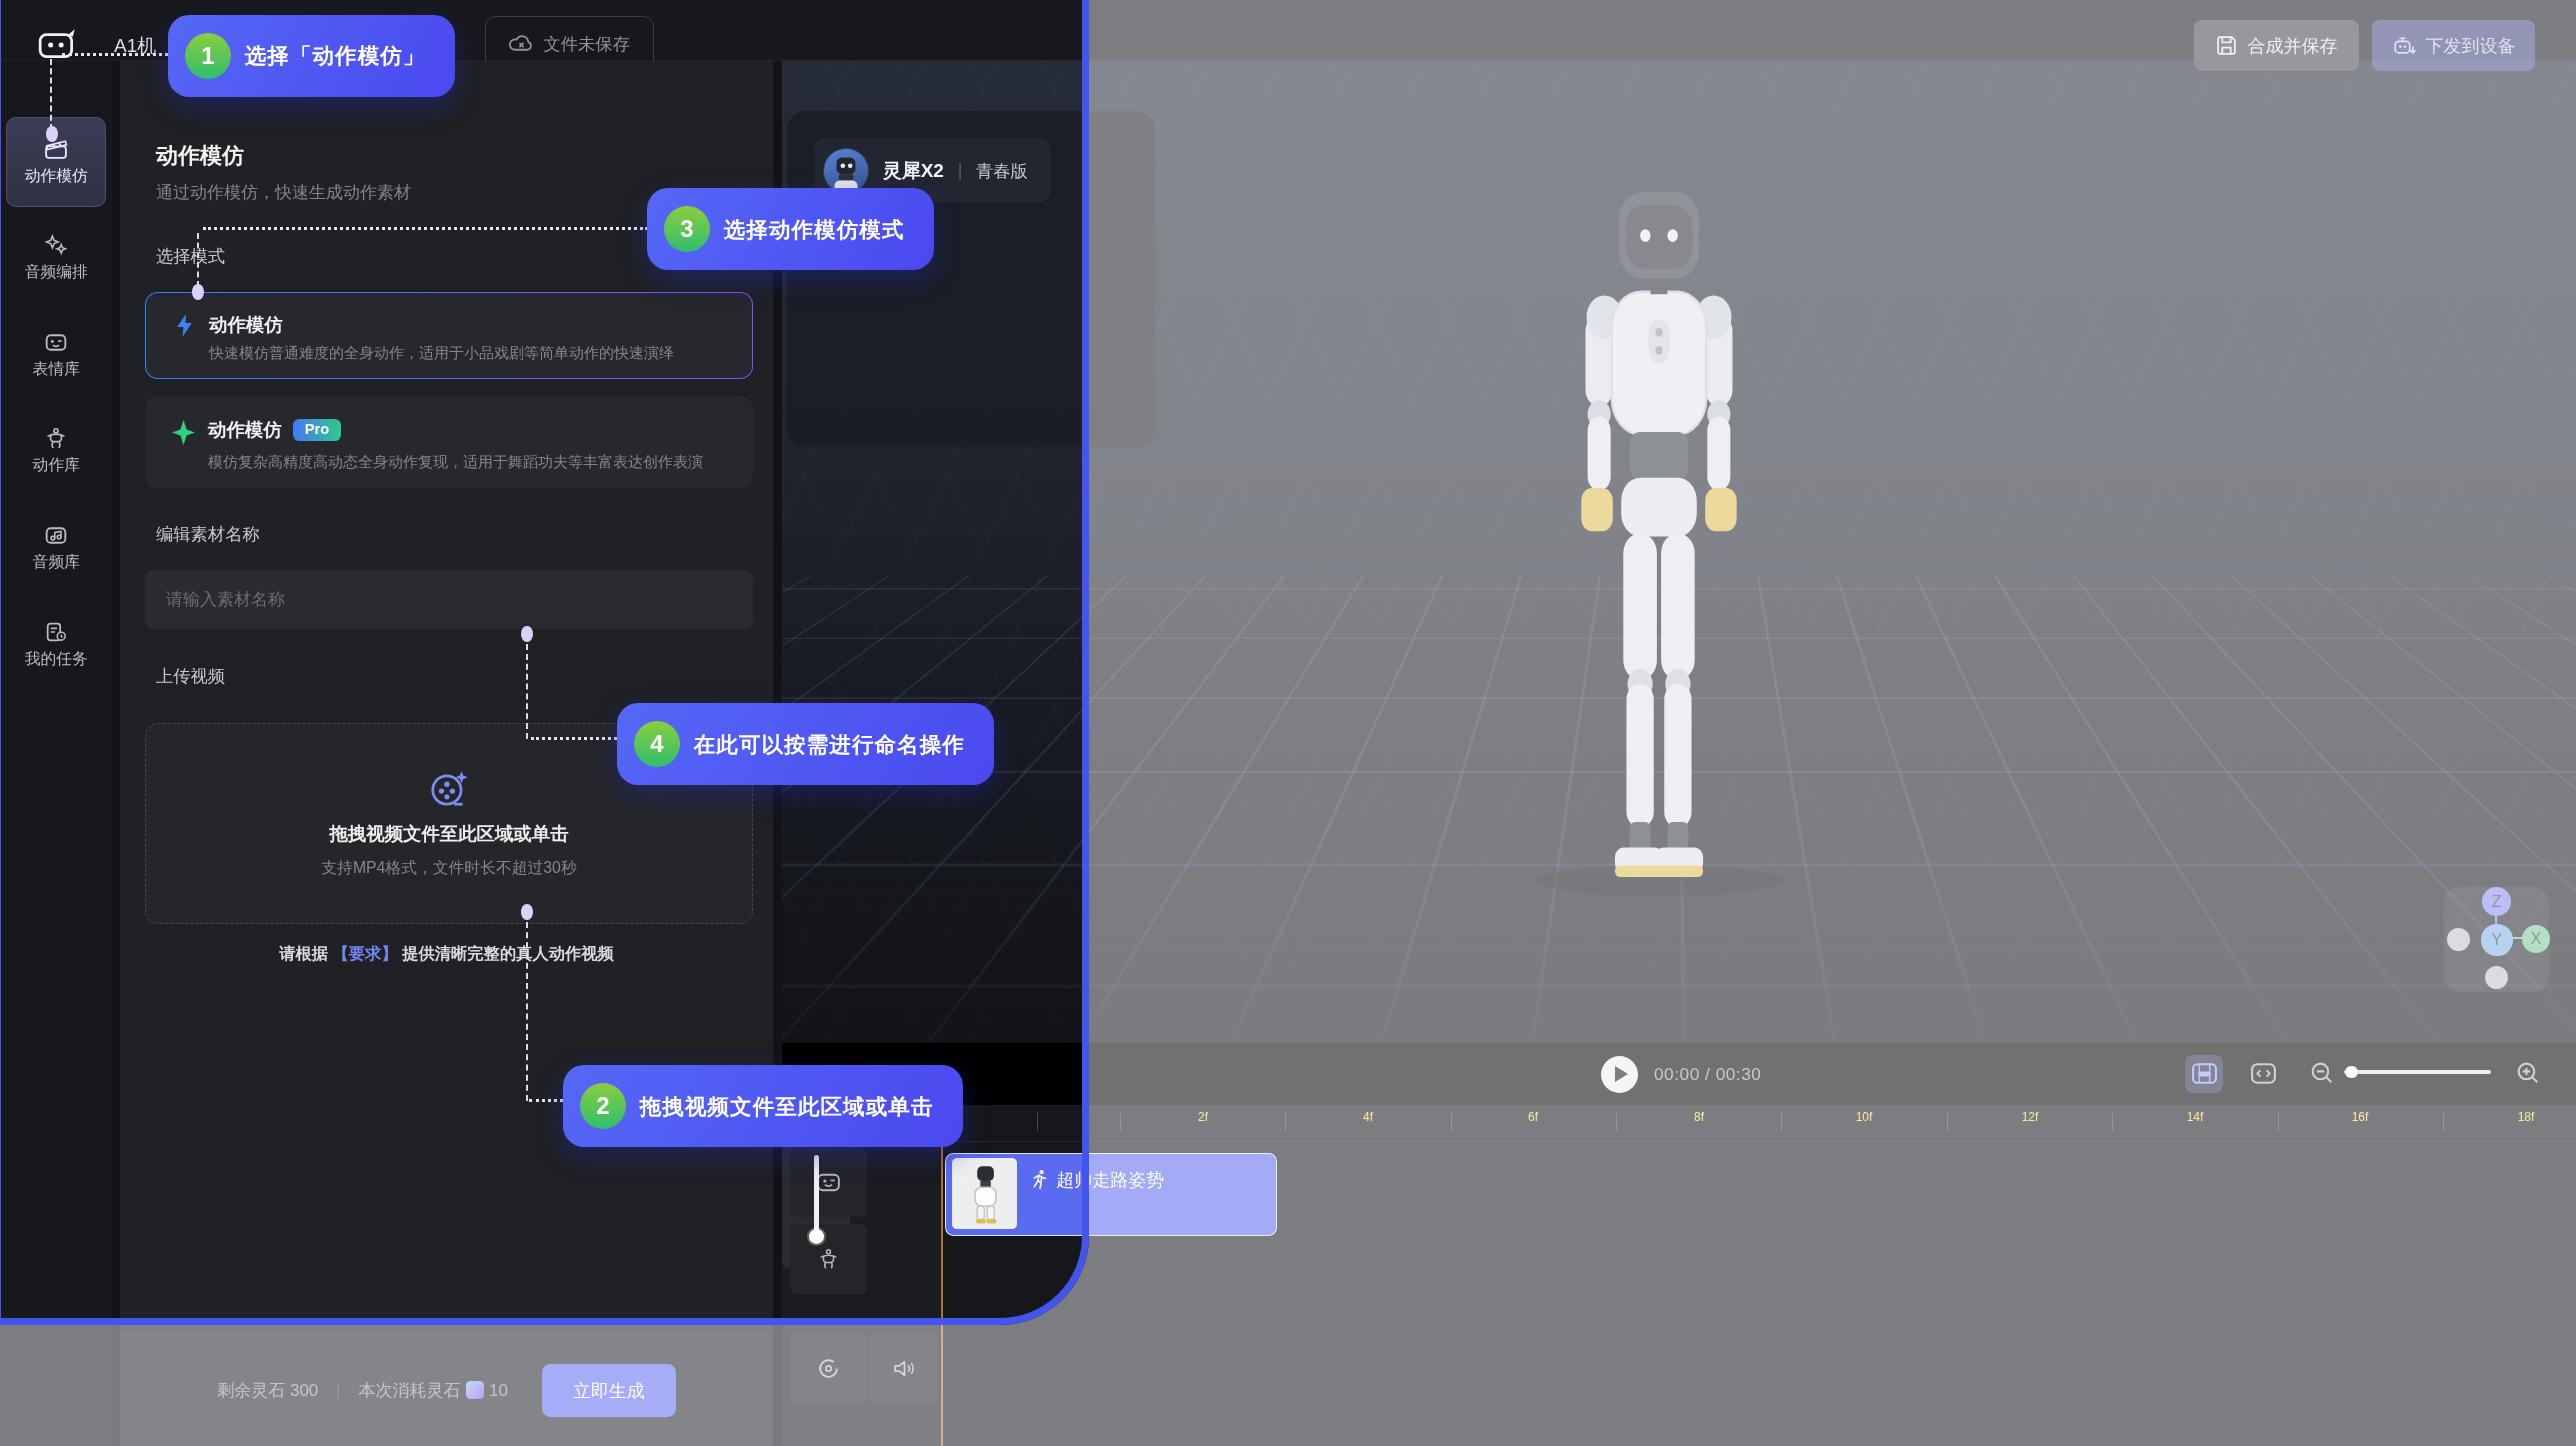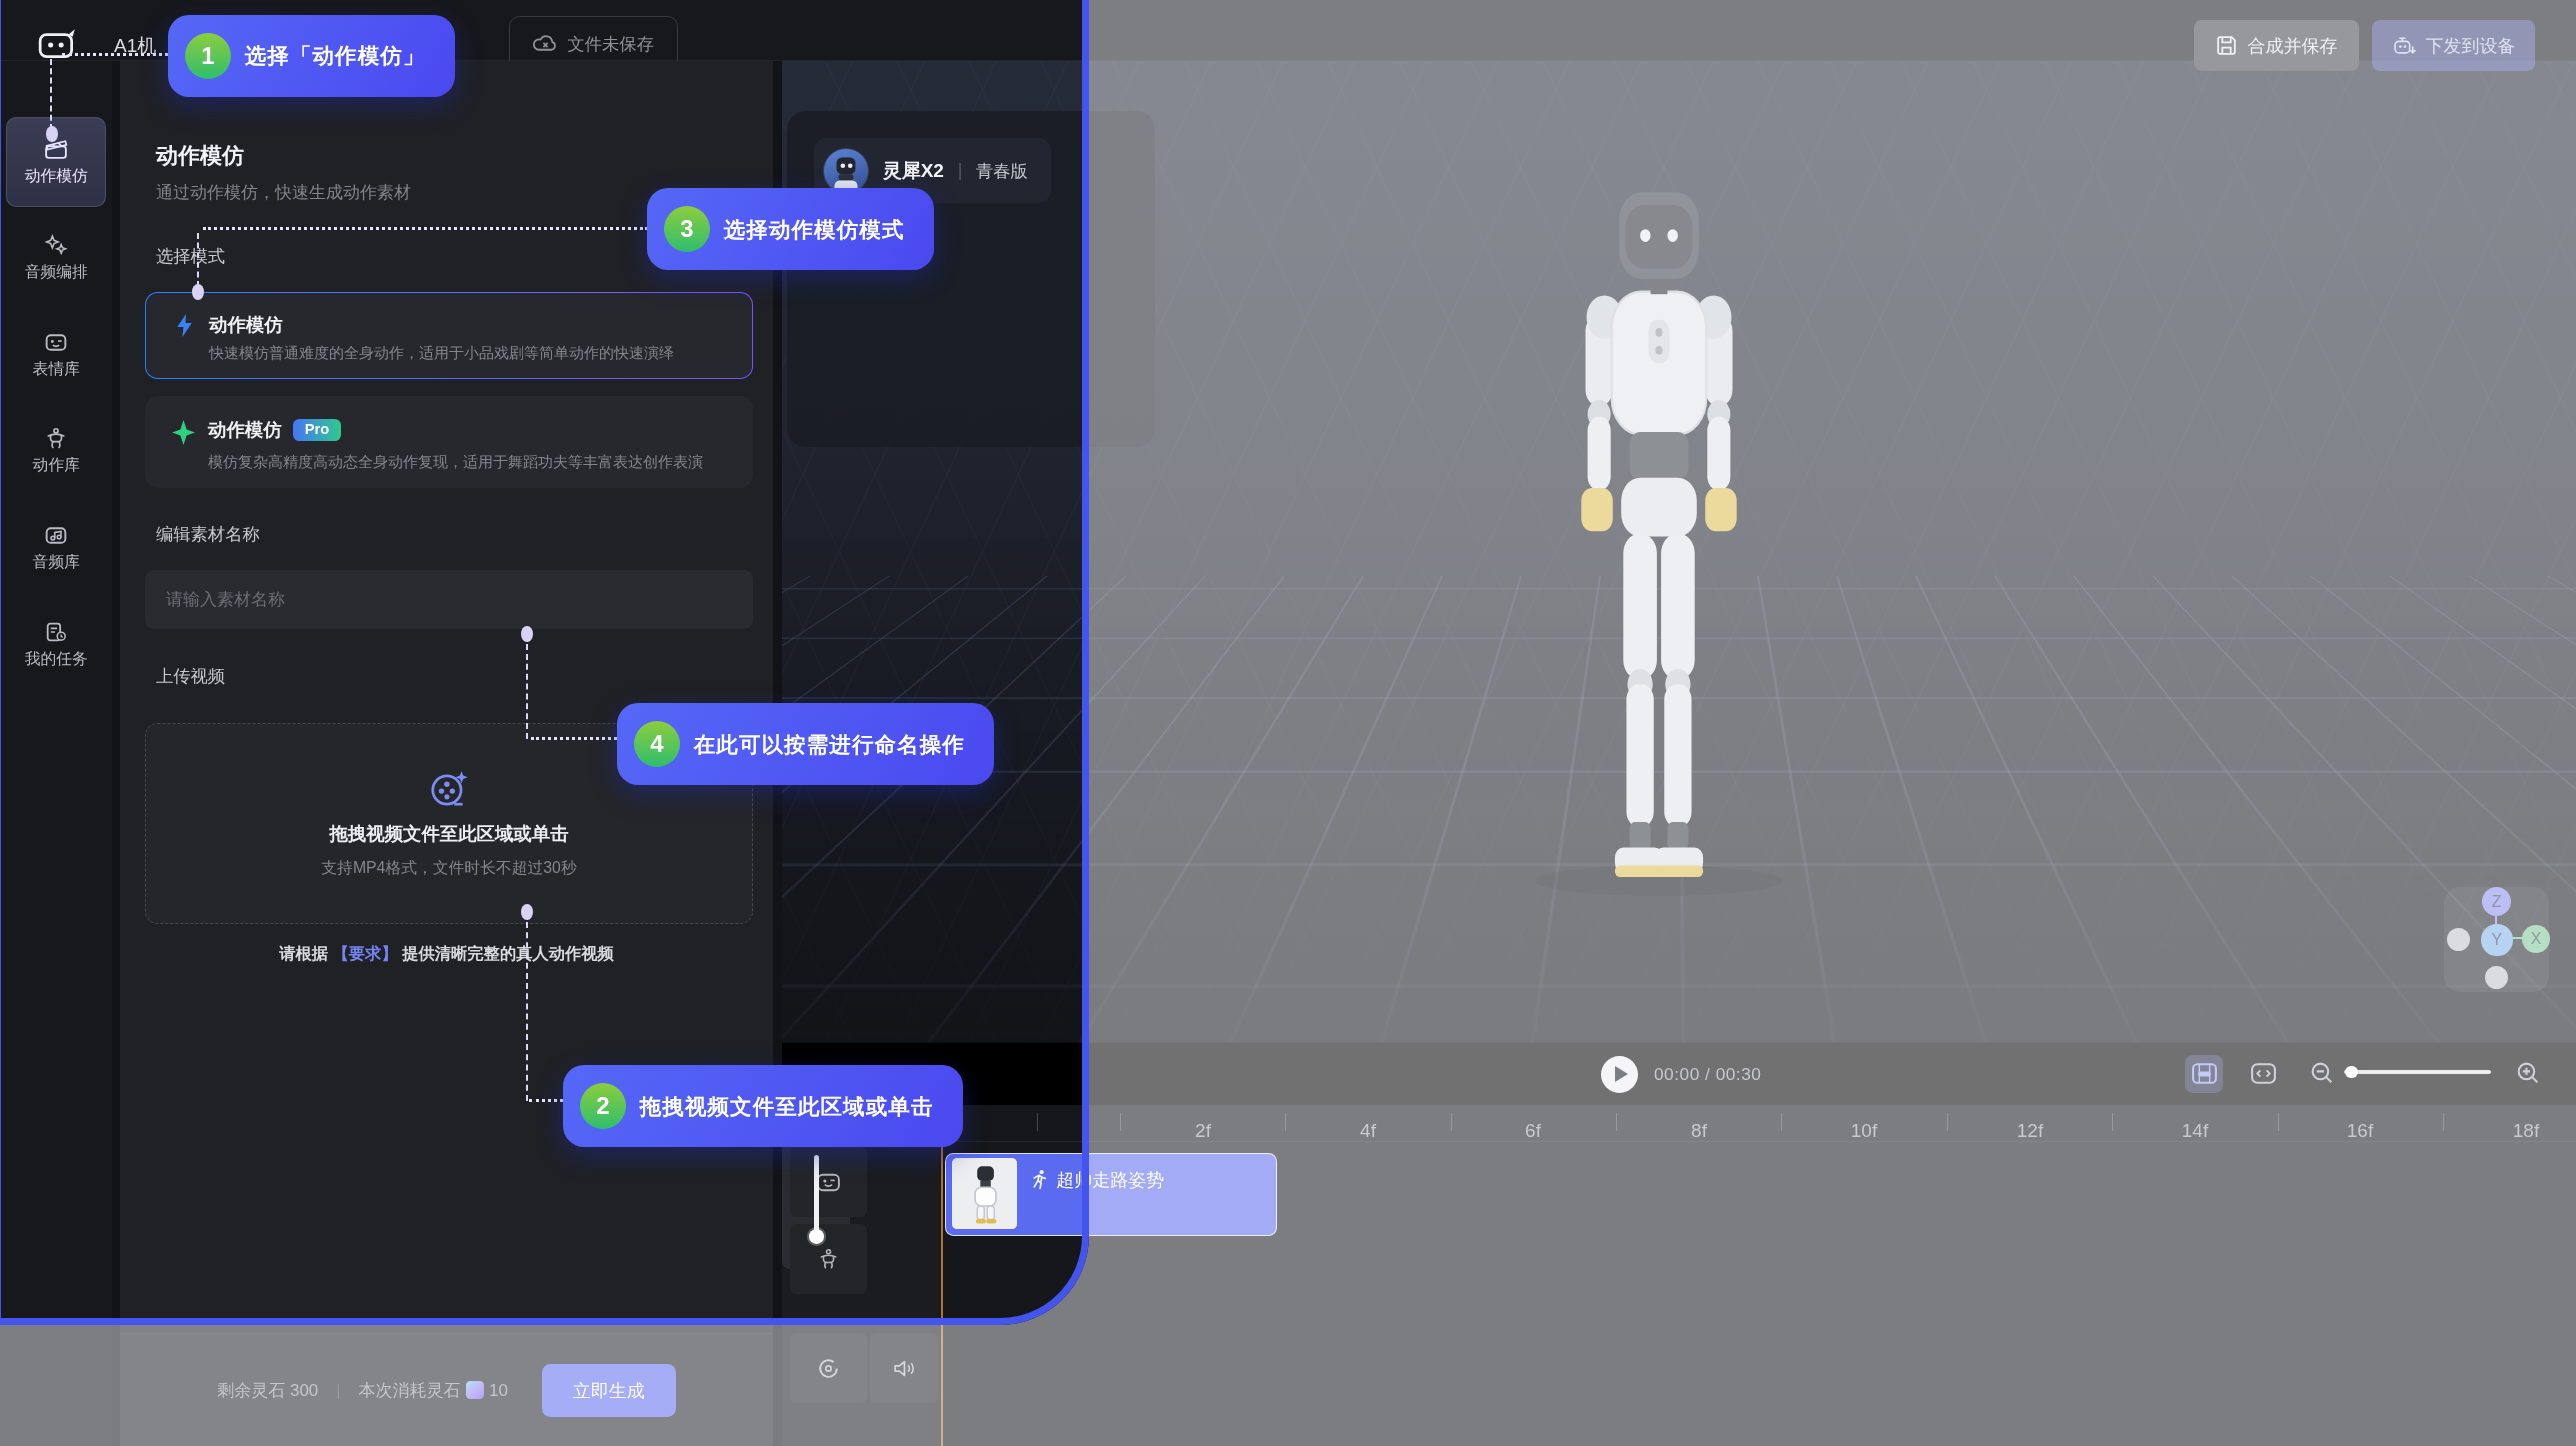--- a/index.html
+++ b/index.html
@@ -5,21 +5,21 @@
   * { margin:0; padding:0; box-sizing:border-box; }
   html,body { width:2576px; height:1447px; overflow:hidden; }
   body { background:#121317; font-family:"Liberation Sans","DejaVu Sans",sans-serif; color:#e8e9ec; position:relative; }
   .abs { position:absolute; }
 
   
   .header { left:0; top:0; width:2576px; height:61px; background:#17181c; border-bottom:1.1px solid #232429; z-index:2; }
   .logo { left:37px; top:27px; width:42px; height:33px; }
   .app-title { left:114px; top:33px; font-size:19px; color:#dcdde0; white-space:nowrap; }
   .file-status { left:485px; top:15.8px; height:56px; padding:0 23px; display:flex; align-items:center; gap:9.5px;
-    border:1.1px solid #3a3c42; border-radius:10.5px; color:#8e9197; font-size:17.3px; background:transparent;margin-left:24px; }
+    border:1.1px solid #3a3c42; border-radius:10.5px; color:#8e9197; font-size:17.3px; background:transparent; }
   .btn-save { left:2194px; top:20px; height:51px; padding:17px 21px; display:flex; align-items:center; gap:9.5px;
     background:#45474d; border-radius:7.4px; color:#e9eaee; font-size:18px; }
   .btn-deploy { left:2372px; top:20px; height:51px; padding:0 20px; display:flex; align-items:center; gap:8.4px;
     background:rgba(92,102,196,.55); border-radius:7.4px; color:rgba(226,230,250,.85); font-size:18px; }
 
   
   .sidebar { left:0; top:61px; width:112px; height:1386px; background:#17181c; z-index:2; }
   .side-item { left:6.3px; width:100px; height:90px; display:flex; flex-direction:column; align-items:center; justify-content:center; gap:5.3px; border-radius:10.5px; }
   .side-item .lbl { font-size:15.8px; color:#b9bcc4; }
   .side-item.active { background:linear-gradient(180deg,#3b3d55,#2e3044); box-shadow:inset 0 0 0 1.1px #4a4c6a; }
@@ -86,21 +86,21 @@
 
   
   .timeline { left:782px; top:1105px; width:1794px; height:341px; background:#15171a; z-index:1; }
   .rail { left:0; top:0; width:158px; height:341px; background:#1a1c20; }
   .tile { position:absolute; background:#232529; border-radius:6.3px; display:flex; align-items:center; justify-content:center; }
   .vol-panel { left:88px; top:37px; width:68px; height:152px; background:#2a2c31; border-radius:7.4px; z-index:3; }
   .vol-label { width:100%; text-align:center; margin-top:11.6px; font-size:15.8px; color:#d5d7db; }
   .vol-track { position:absolute; left:31.5px; top:50px; width:5.3px; height:79px; background:#f0f1f3; border-radius:3.2px; }
   .vol-knob { position:absolute; left:27px; top:124px; width:14.7px; height:14.7px; border-radius:50%; background:#fff; box-shadow:0 0 0 2.1px rgba(255,255,255,.25); }
   .ruler { left:158px; top:0; width:1636px; height:37px; border-bottom:1.1px solid #24262b; }
-  .rlabel { position:absolute; top:15px; transform:translateX(-50%); font-size:19px; color:#a3a3a3; }
+  .rlabel { position:absolute; top:5px; transform:translateX(-50%); font-size:12px; color:#fde047; }
   .rtick { position:absolute; top:8.4px; width:1.1px; height:18px; background:#46484d; }
   .clip { left:163px; top:48px; width:332px; height:83px; background:#5b6bf0; border:1.6px solid rgba(240,241,250,.9);
     border-radius:8.4px; display:flex; align-items:flex-start; }
   .clip-thumb { width:65px; height:71px; margin:4.2px 0 0 6.3px; border-radius:5.3px; background:#eceef0; overflow:hidden; flex:none; }
   .clip-label { font-size:18px; color:#ffffff; margin:13.7px 0 0 7.4px; white-space:nowrap; }
   .playhead { left:159px; top:0; width:2.1px; height:341px; background:#b5722c; }
 
   
   .spotlight { left:-6.3px; top:-10.5px; width:1095px; height:1335px; border:7.4px solid #4355ee; border-radius:0 0 89px 0;
     box-shadow:0 0 0 5250px rgba(250,250,252,.45); z-index:50; pointer-events:none; }

